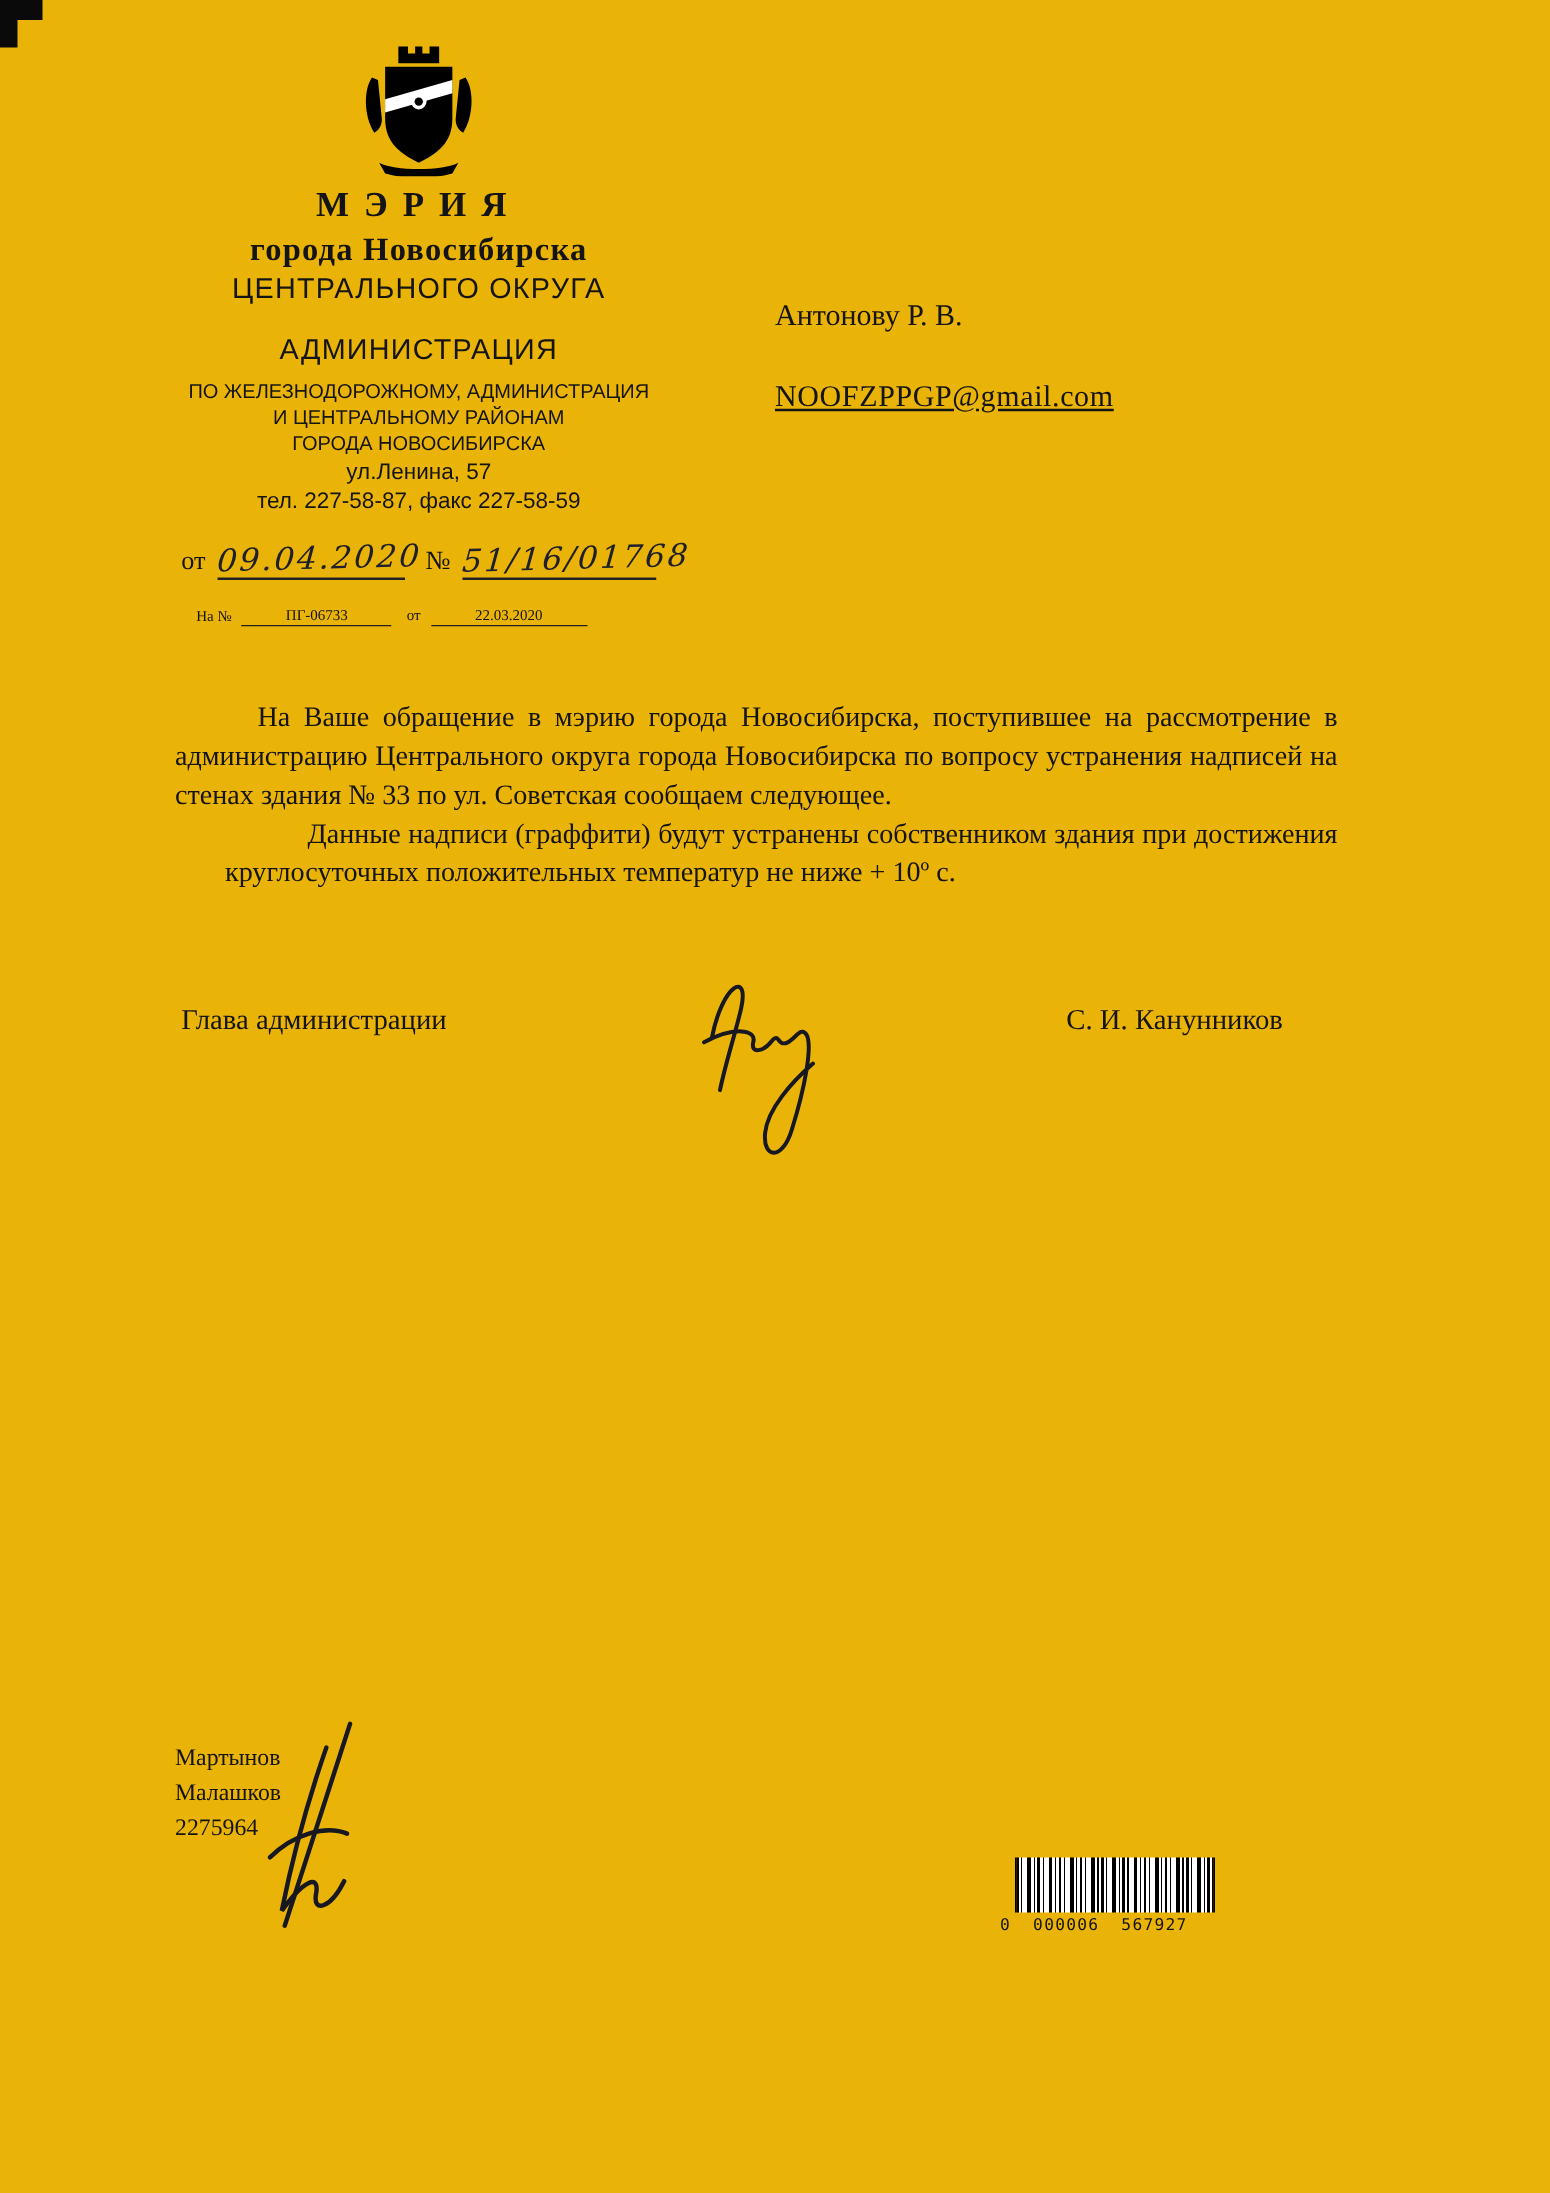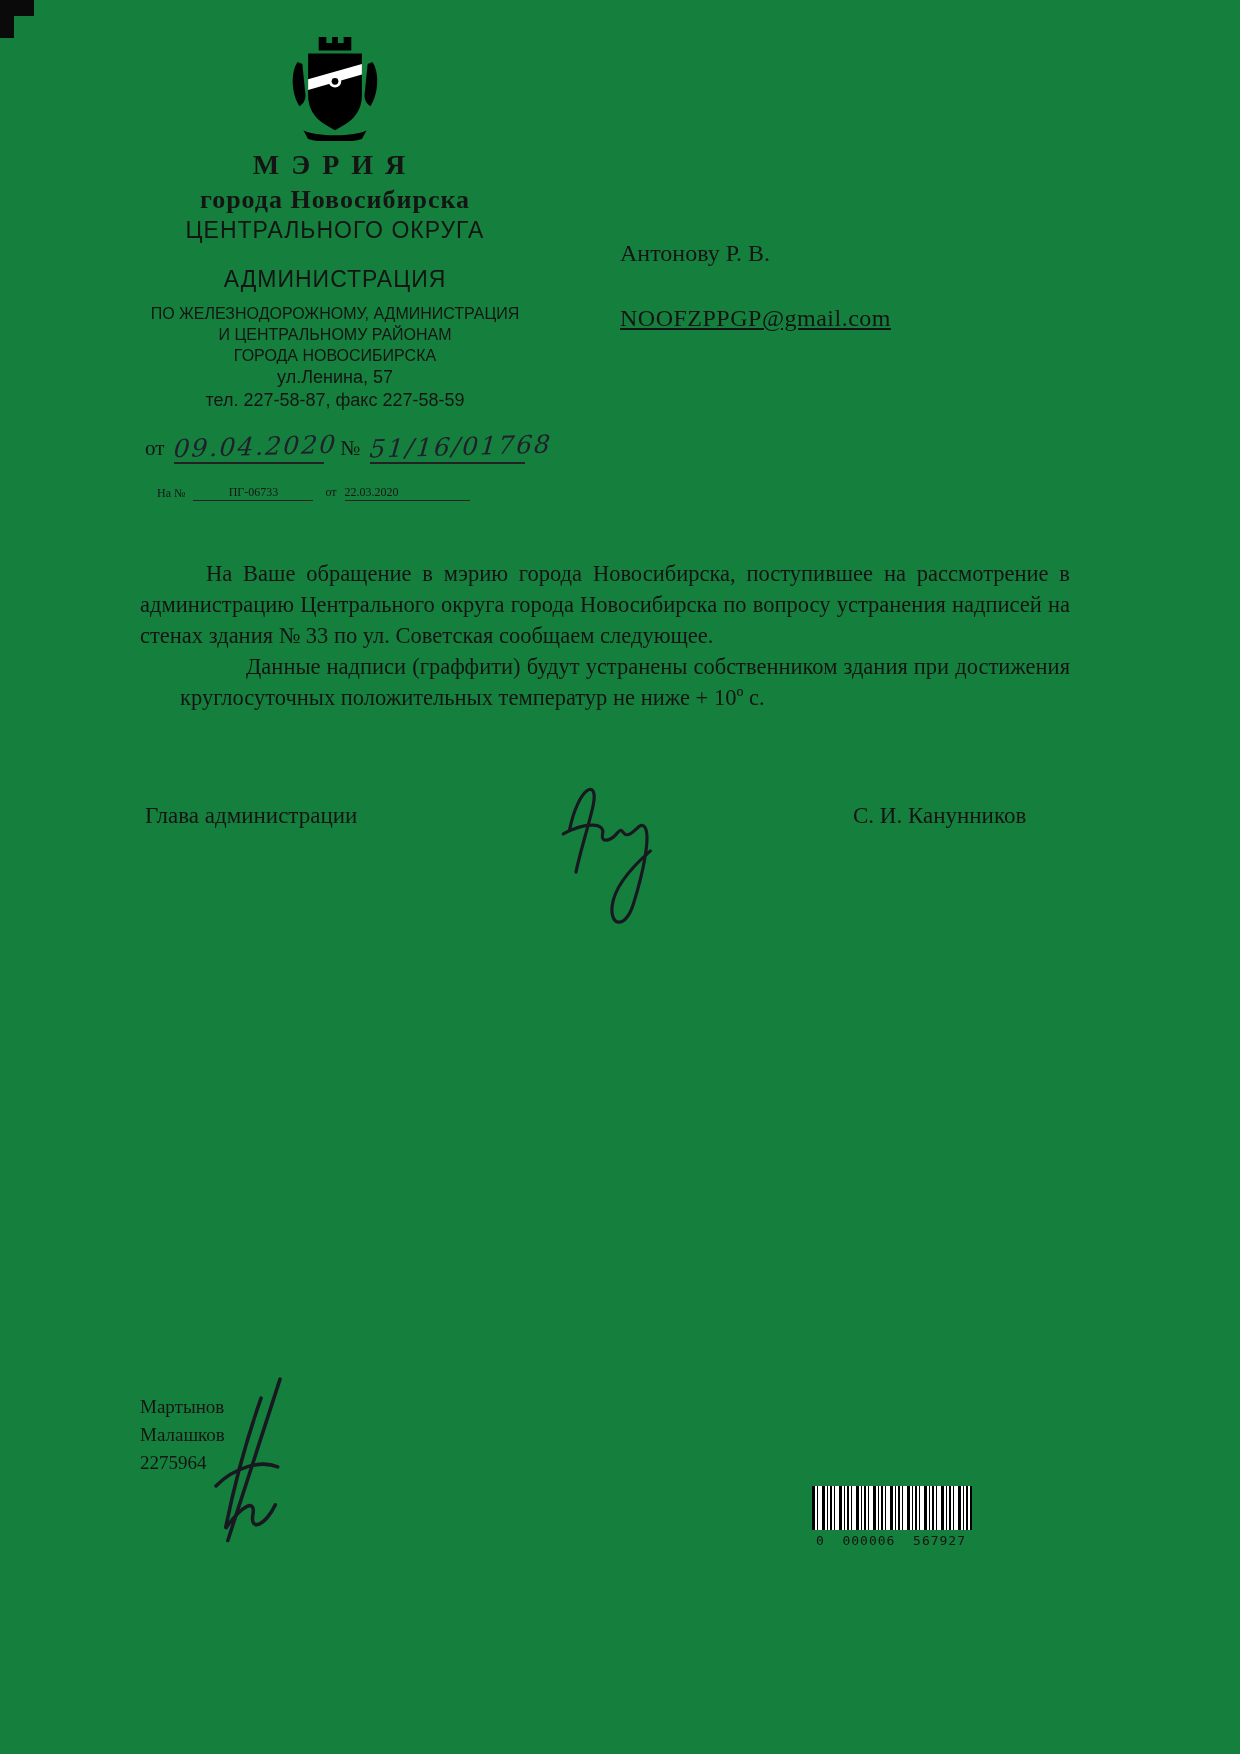--- a/index.html
+++ b/index.html
@@ -1,20 +1,20 @@
 <!DOCTYPE html>
 <html><head>
 <meta charset="utf-8">
 <style>
   html,body { margin:0; padding:0; background:#e8e8e8; }
   .page {
     position:relative;
     width:1240px; height:1754px;
     margin:0 auto;
-    background:#15803d;
+    background:#eab308;
     font-family:"Liberation Serif", serif;
     color:#141414;
     overflow:hidden;
   }
   
   .scan-mark { position:absolute; left:0; top:0; width:34px; height:16px; background:#0a0a0a; }
   .scan-mark2 { position:absolute; left:0; top:0; width:14px; height:38px; background:#0a0a0a; }
 
   
   .letterhead {
@@ -65,21 +65,21 @@
     font-size:25px; letter-spacing:2px; color:#20202c;
     transform:skewX(-6deg) rotate(-1.5deg);
     white-space:nowrap;
   }
   .reply-line {
     position:absolute; left:157px; top:485px; width:460px;
     font-size:12px;
     display:flex; align-items:flex-end;
   }
   .u-reply-num { width:120px; border-bottom:1.5px solid #222; text-align:center; margin-left:8px; }
-  .u-reply-date { width:125px; border-bottom:1.5px solid #222; text-align:left; margin-left:8px; }
+  .u-reply-date { width:125px; border-bottom:1.5px solid #222; text-align:center; margin-left:8px; }
   .reply-from { margin-left:12px; padding-bottom:1px; }
 
   
   .recipient { position:absolute; left:620px; top:192px; }
   .recipient-name { font-size:24px;margin-top:48px; }
   .recipient-email {
     font-size:24px; margin-top:38px;
     text-decoration:underline; letter-spacing:0.5px;
   }
 
@@ -110,21 +110,21 @@
     background:repeating-linear-gradient(90deg,
       #000 0px, #000 2px, #fff 2px, #fff 4px,
       #000 4px, #000 5px, #fff 5px, #fff 9px,
       #000 9px, #000 12px, #fff 12px, #fff 14px,
       #000 14px, #000 15px, #fff 15px, #fff 17px);
     border-left:1px solid #000; border-right:1px solid #000;
   }
   .barcode-digits {
     position:absolute; left:800px; top:1533px; width:182px;
     font-family:"DejaVu Sans Mono", monospace;
-    font-size:13px; letter-spacing:1px; text-align:center;
+    font-size:13px; letter-spacing:1px; 
     white-space:pre;
   }
   svg { display:block; }
 </style>
 </head>
 <body>
 
 <div class="page">
 
   <div class="scan-mark"></div>

